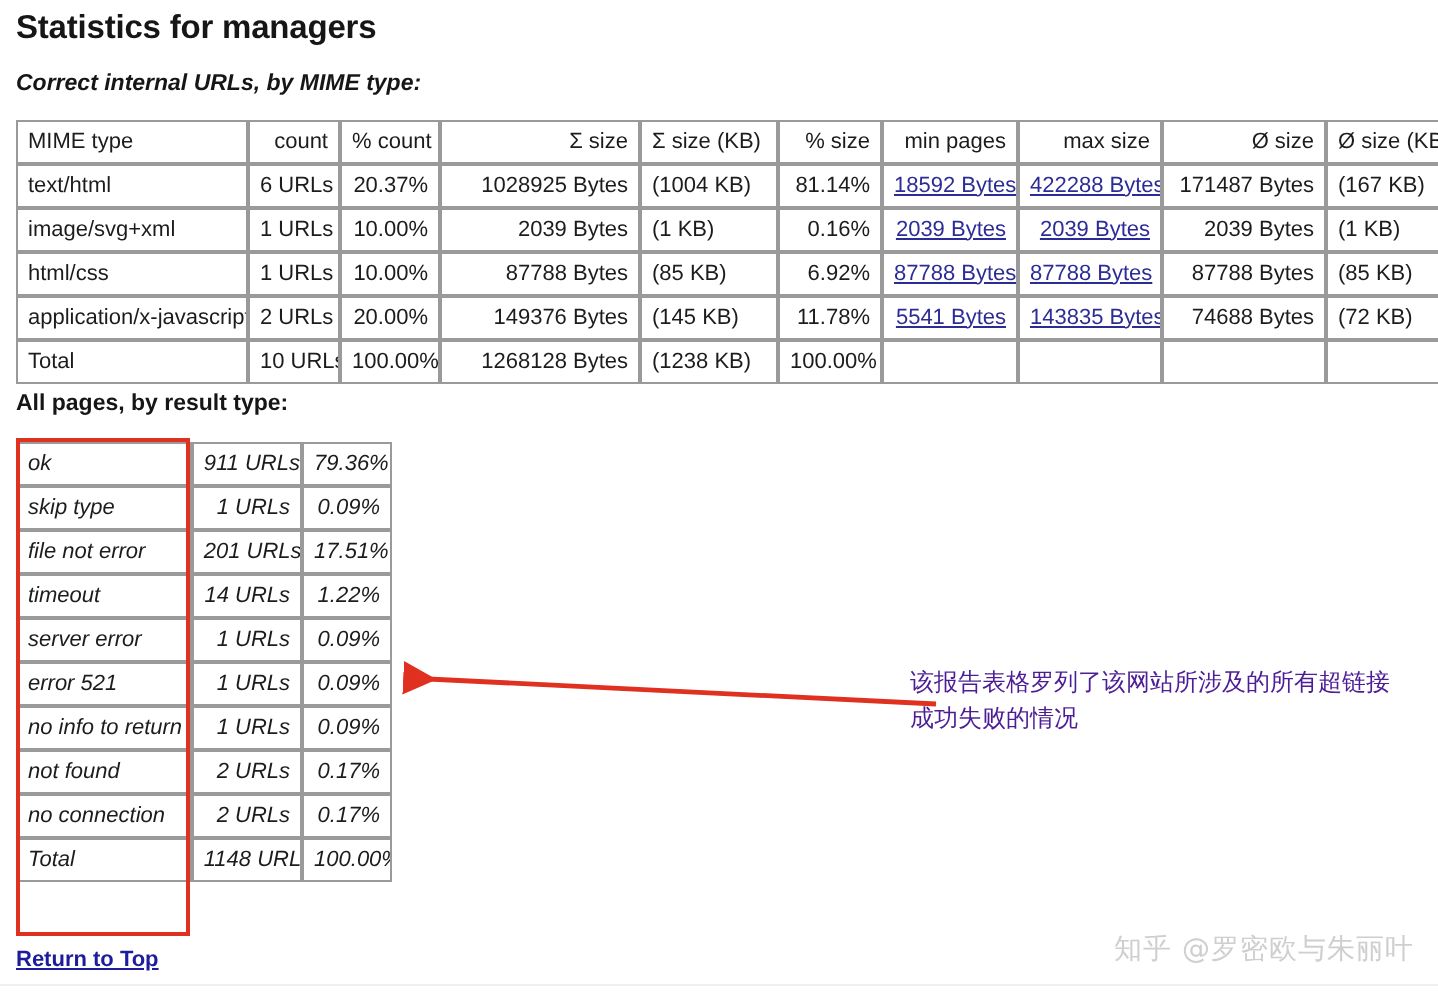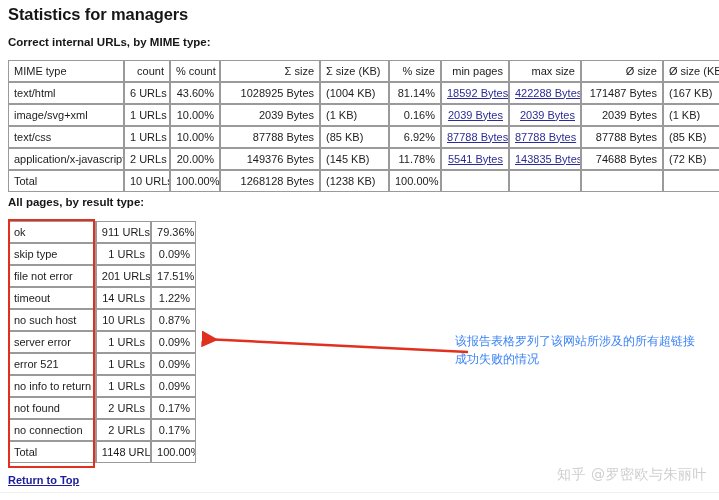--- a/index.html
+++ b/index.html
@@ -37,21 +37,21 @@
     white-space: nowrap;
   }
   .section-head {
     position: absolute;
     left: 8px;
     font-size: 11.5px;
     font-weight: bold;
     color: #161616;
     white-space: nowrap;
   }
-  #head-mime { top: 36px; }
+  #head-mime { top: 36px; font-style: italic; }
   #head-result { top: 196px; }
 
   
   table.rep {
     position: absolute;
     border-collapse: separate;
     border-spacing: 0;
     background: #ffffff;
     font-size: 11px;
     color: #1c1c1c;
@@ -91,20 +91,21 @@
   #mime-table .c-min     { width: 68px; }
   #mime-table .c-max     { width: 72px; }
   #mime-table .c-avg     { width: 82px; }
   #mime-table .c-avgkb   { width: 66px; }
 
   
   #result-table {
     left: 8px;
     top: 221px;
     width: 188px;
+    font-style: italic;
   }
   #result-table .c-type  { width: 86px; }
   #result-table .c-urls  { width: 54px; }
   #result-table .c-pct   { width: 44px; }
 
   
   .return-link {
     position: absolute;
     left: 8px;
     top: 474px;
@@ -141,21 +142,21 @@
 
   
   #anno-text {
     position: absolute;
     left: 455px;
     top: 332px;
     width: 258px;
     font-family: "DejaVu Sans", "Liberation Sans", sans-serif;
     font-size: 12px;
     line-height: 18px;
-    color: #3b82f6;
+    color: #4c1d95;
     white-space: pre-line;
   }
 
   
   #watermark {
     position: absolute;
     right: 12px;
     top: 466px;
     font-family: "DejaVu Sans", "Liberation Sans", sans-serif;
     font-size: 14px;
@@ -209,21 +210,21 @@
         <th class="r">max size</th>
         <th class="r">Ø size</th>
         <th class="l">Ø size (KB)</th>
 
       </tr>
     </thead>
     <tbody>
       <tr>
         <td class="l">text/html</td>
         <td class="r">6 URLs</td>
-        <td class="r">43.60%</td>
+        <td class="r">20.37%</td>
         <td class="r">1028925 Bytes</td>
         <td class="l">(1004 KB)</td>
         <td class="r">81.14%</td>
         <td class="r"><a class="dl" href="#">18592 Bytes</a></td>
         <td class="r"><a class="dl" href="#">422288 Bytes</a></td>
         <td class="r">171487 Bytes</td>
         <td class="l">(167 KB)</td>
 
       </tr>
       <tr>
@@ -233,21 +234,21 @@
         <td class="r">2039 Bytes</td>
         <td class="l">(1 KB)</td>
         <td class="r">0.16%</td>
         <td class="r"><a class="dl" href="#">2039 Bytes</a></td>
         <td class="r"><a class="dl" href="#">2039 Bytes</a></td>
         <td class="r">2039 Bytes</td>
         <td class="l">(1 KB)</td>
 
       </tr>
       <tr>
-        <td class="l">text/css</td>
+        <td class="l">html/css</td>
         <td class="r">1 URLs</td>
         <td class="r">10.00%</td>
         <td class="r">87788 Bytes</td>
         <td class="l">(85 KB)</td>
         <td class="r">6.92%</td>
         <td class="r"><a class="dl" href="#">87788 Bytes</a></td>
         <td class="r"><a class="dl" href="#">87788 Bytes</a></td>
         <td class="r">87788 Bytes</td>
         <td class="l">(85 KB)</td>
 
@@ -304,25 +305,20 @@
         <td class="l">file not error</td>
         <td class="r">201 URLs</td>
         <td class="r">17.51%</td>
       </tr>
       <tr>
         <td class="l">timeout</td>
         <td class="r">14 URLs</td>
         <td class="r">1.22%</td>
       </tr>
       <tr>
-        <td class="l">no such host</td>
-        <td class="r">10 URLs</td>
-        <td class="r">0.87%</td>
-      </tr>
-      <tr>
         <td class="l">server error</td>
         <td class="r">1 URLs</td>
         <td class="r">0.09%</td>
       </tr>
       <tr>
         <td class="l">error 521</td>
         <td class="r">1 URLs</td>
         <td class="r">0.09%</td>
       </tr>
       <tr>

